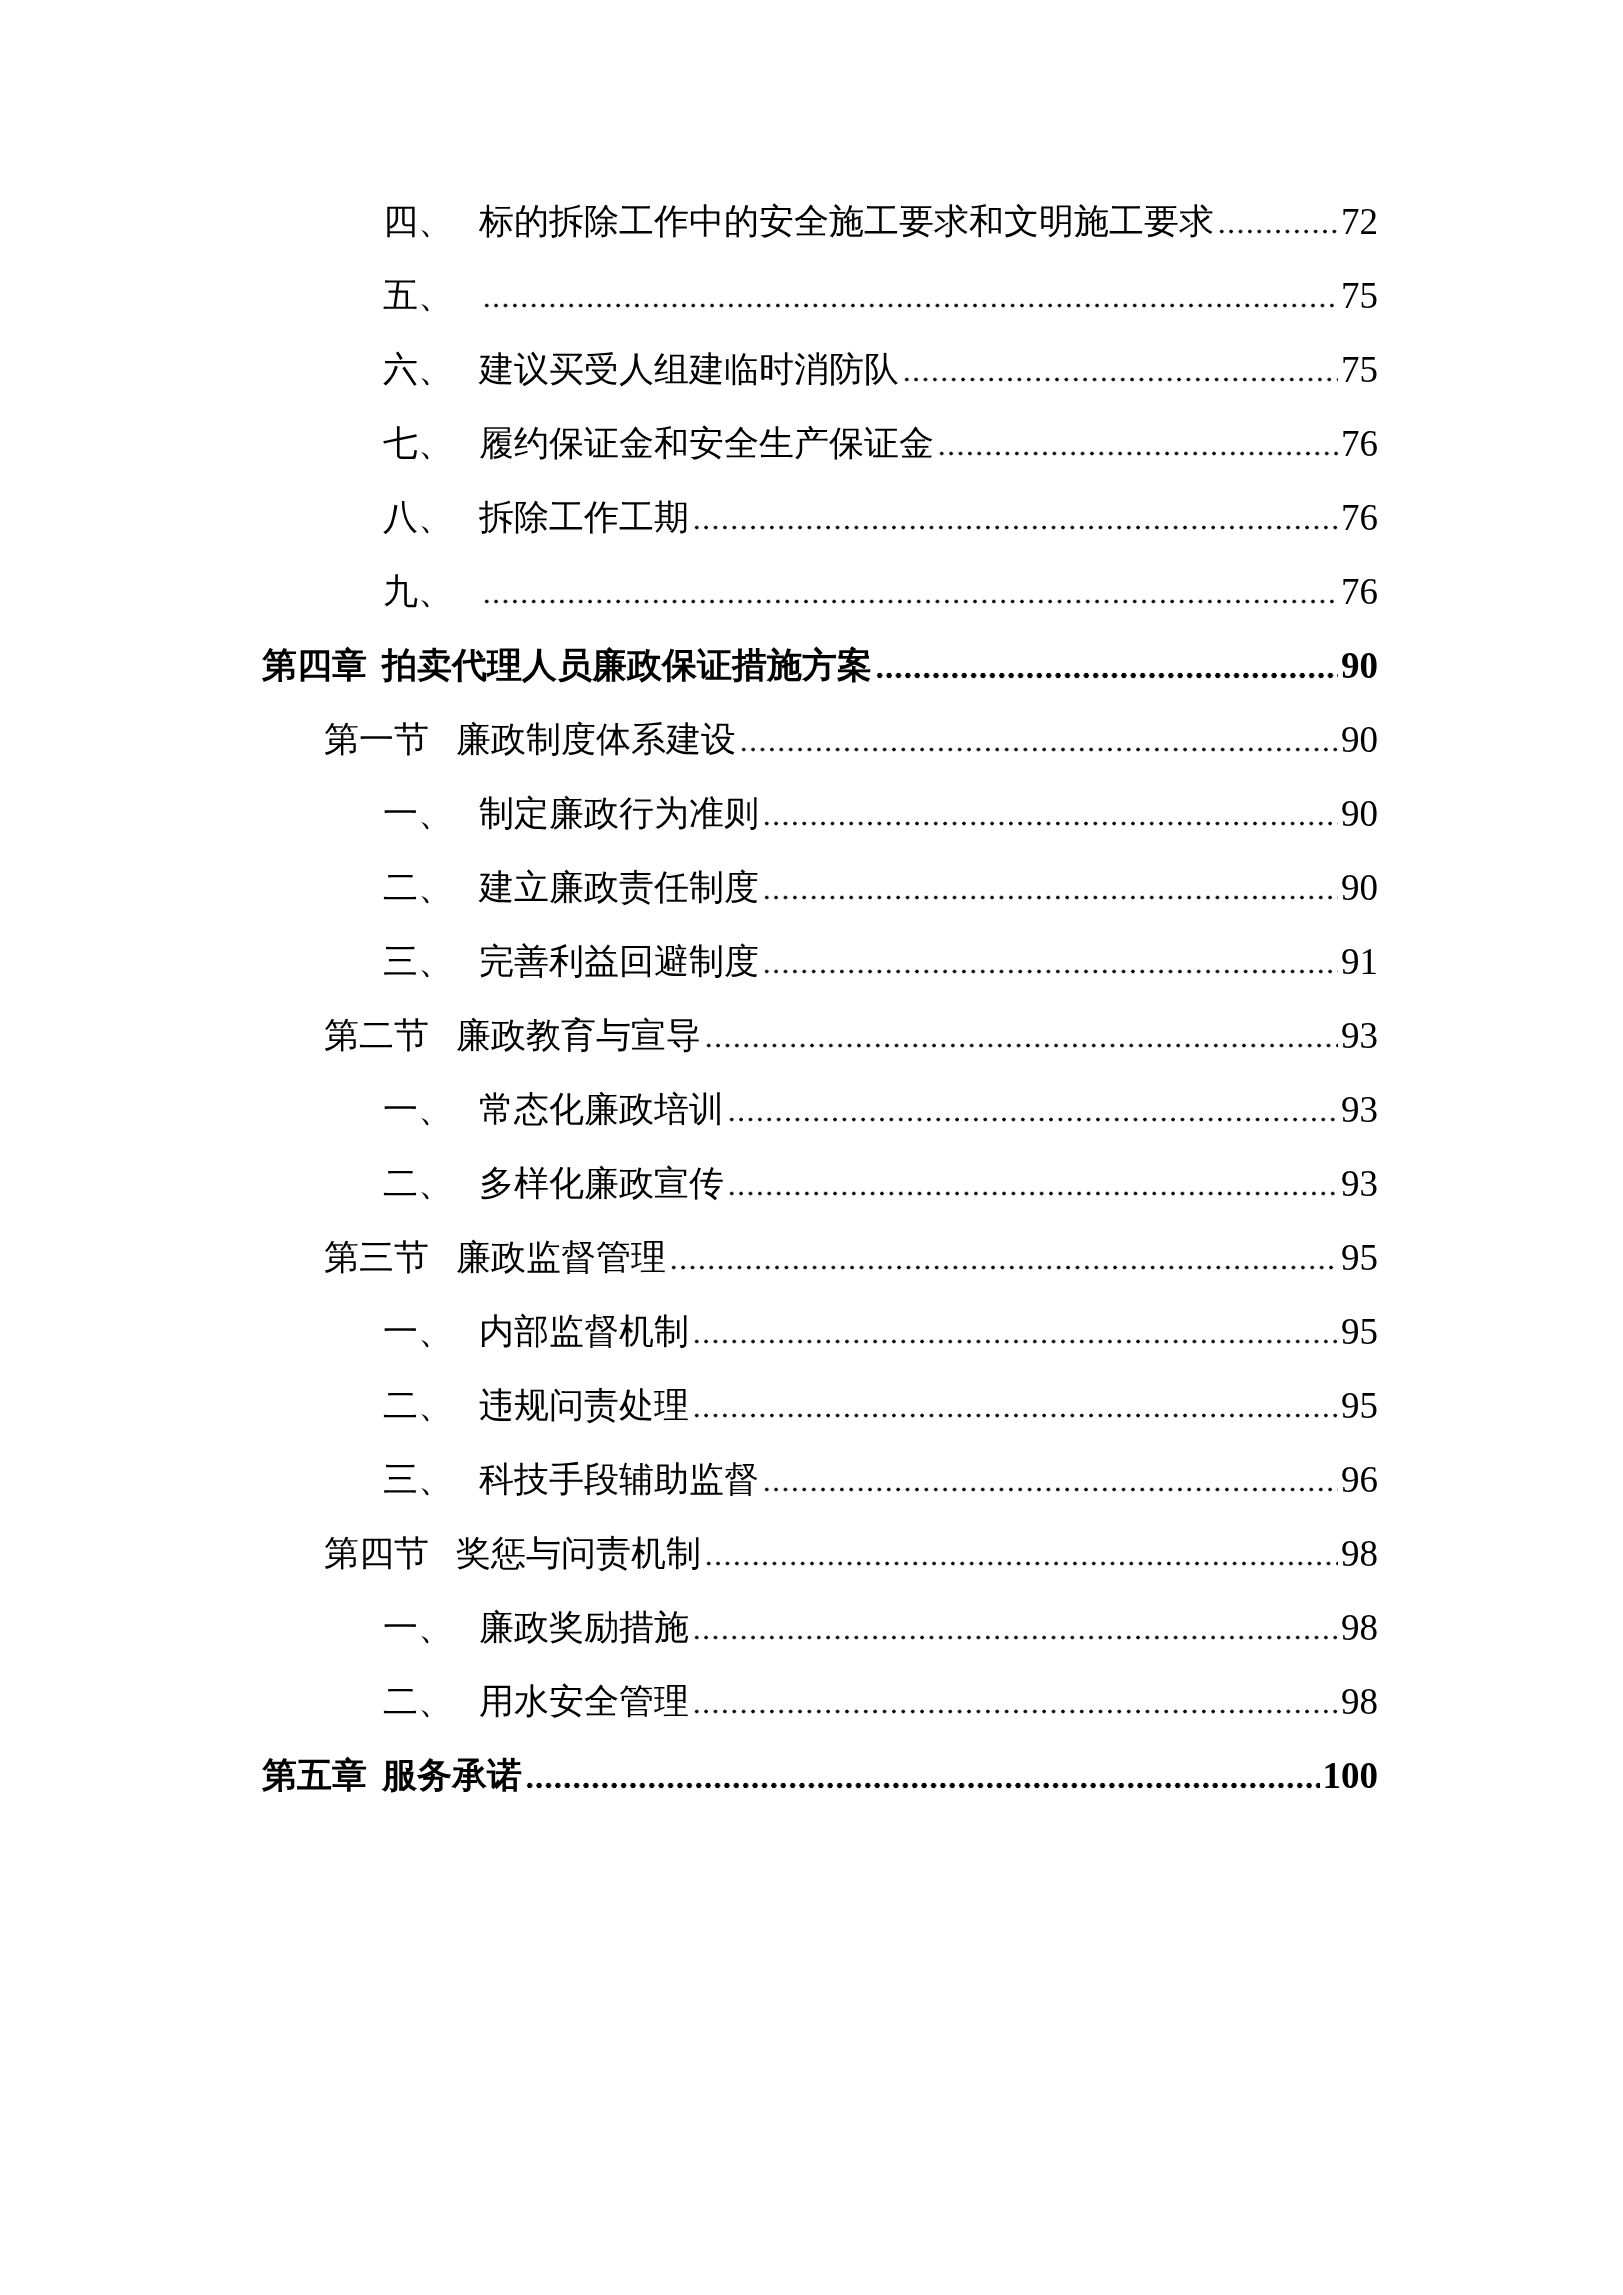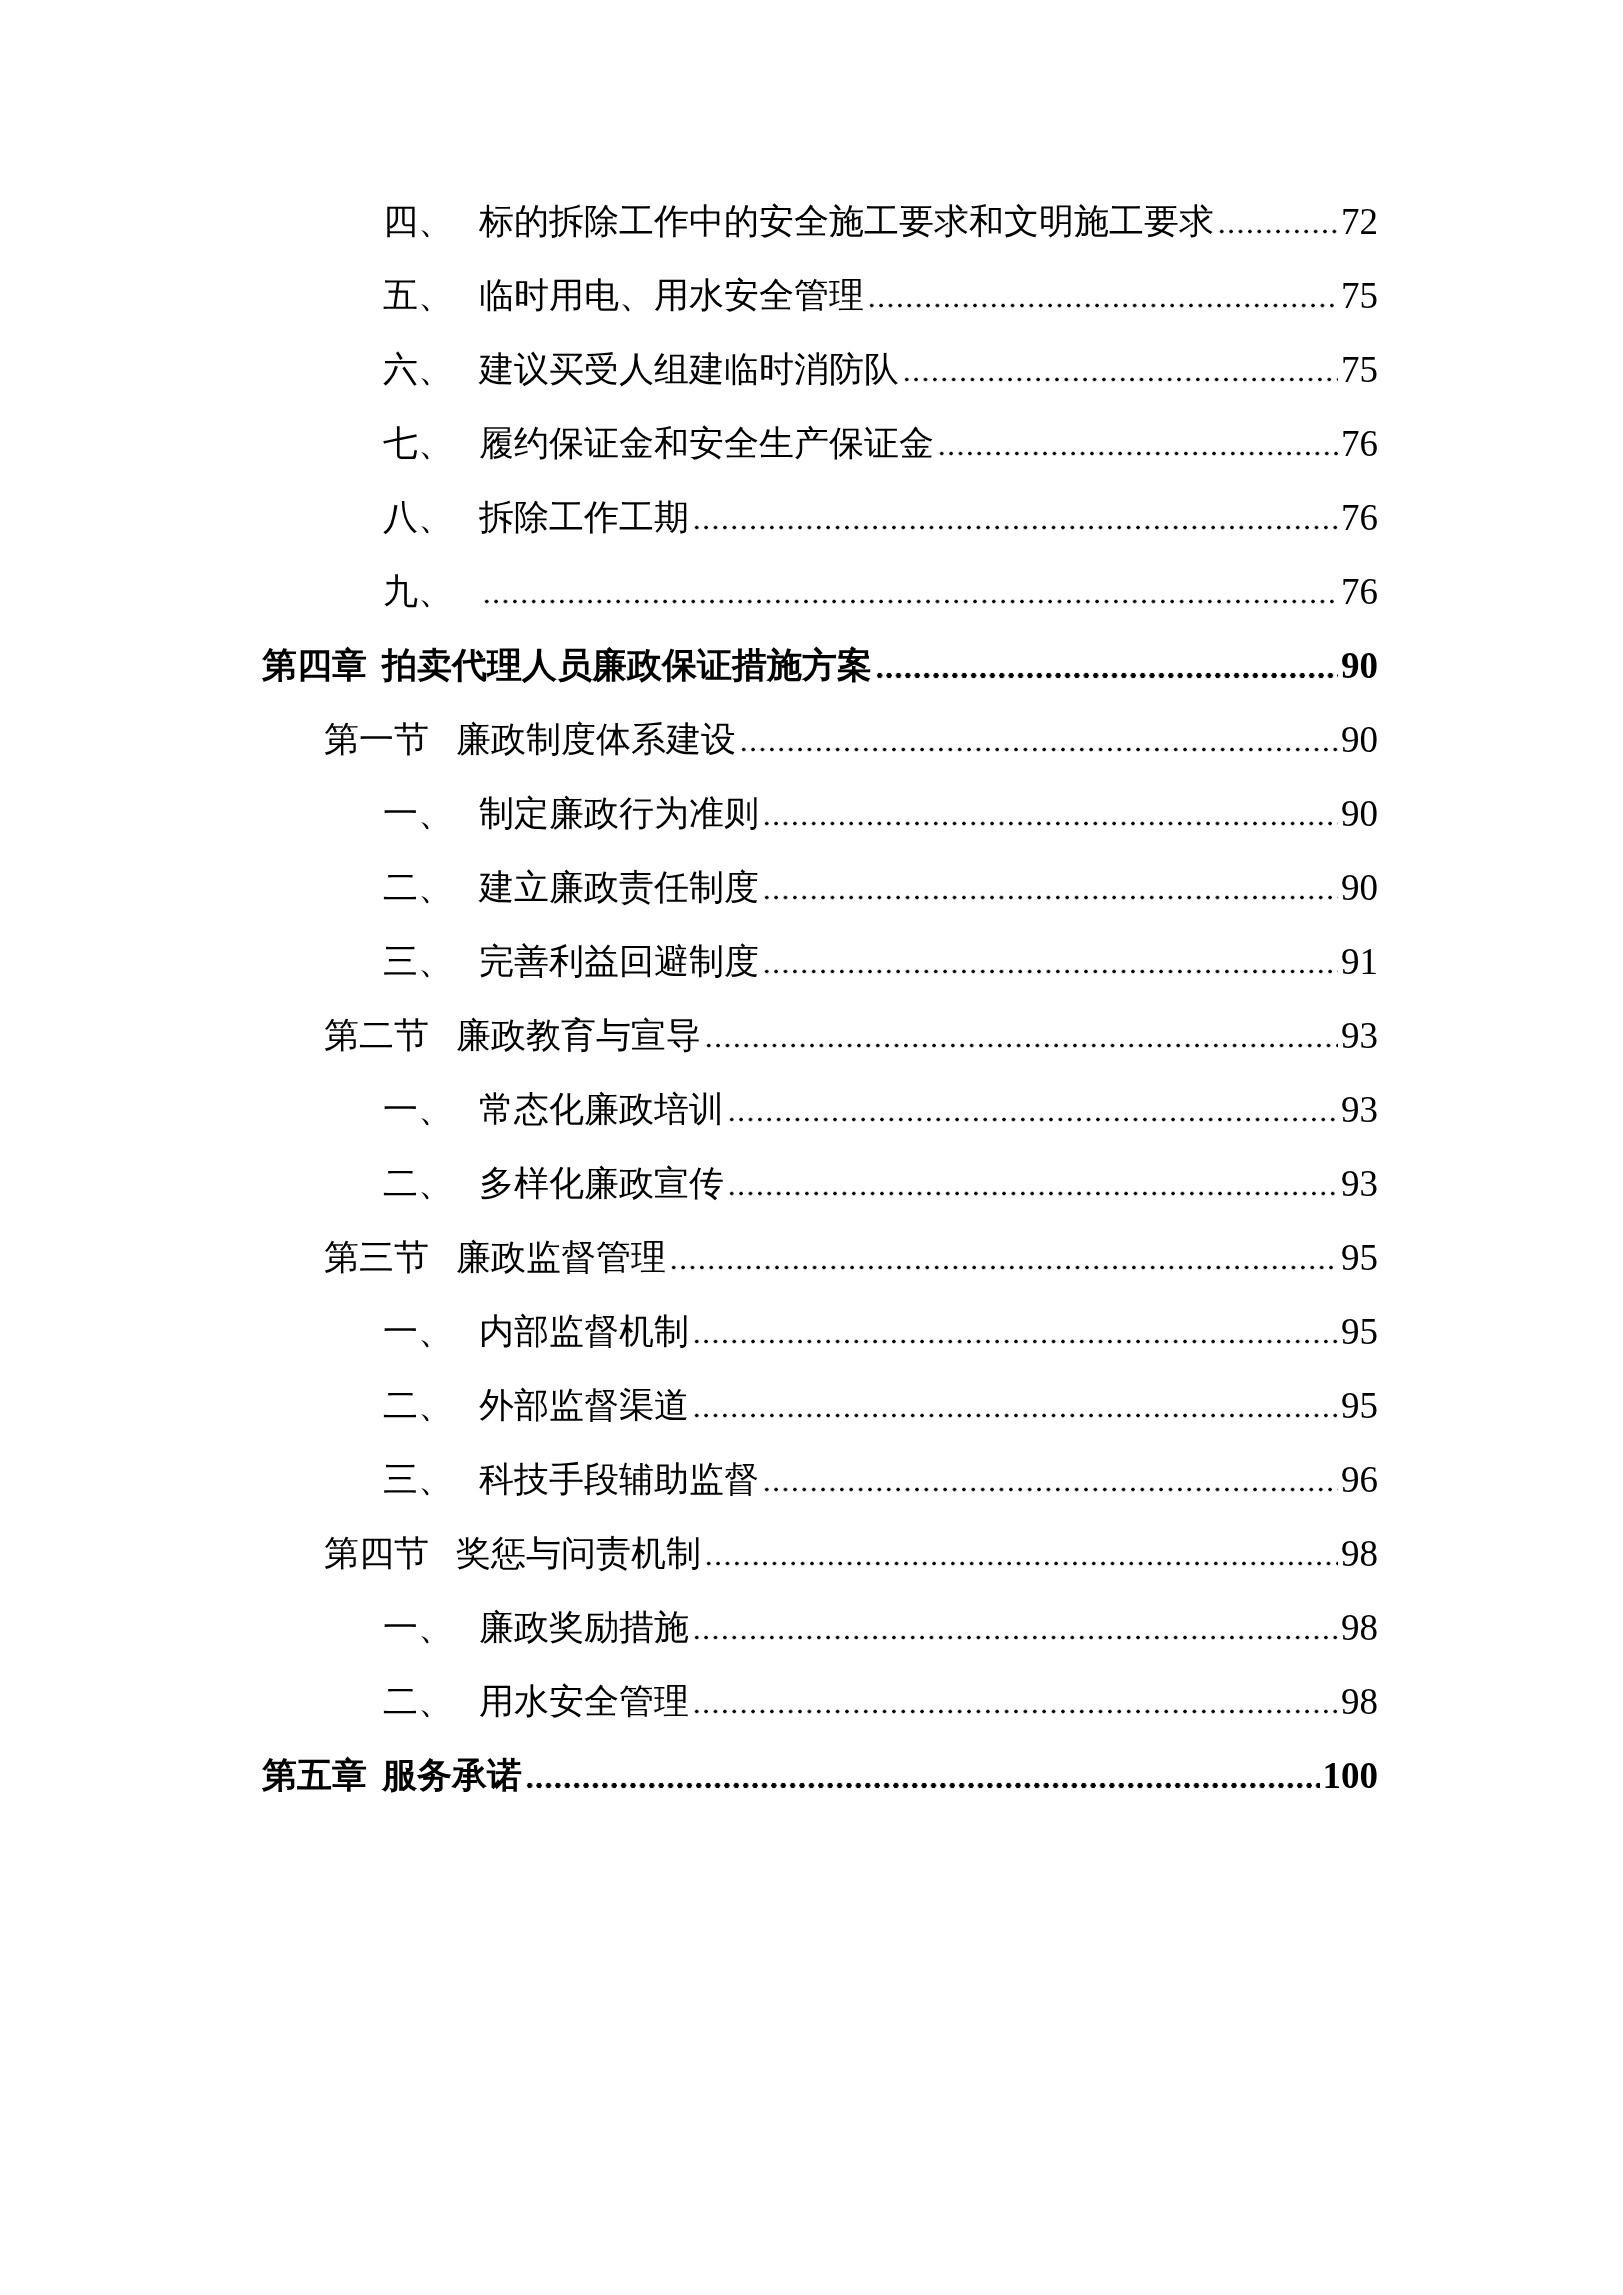--- a/index.html
+++ b/index.html
@@ -34,21 +34,20 @@
       <div class="inner">
         <span class="num">四、</span>
         <span class="title">标的拆除工作中的安全施工要求和文明施工要求</span>
         <span class="leader"></span>
         <span class="page">72</span>
       </div>
     </div>
   <div class="row lvl-item">
       <div class="inner">
         <span class="num">五、</span>
-        <span class="title">临时用电、用水安全管理</span>
         <span class="leader"></span>
         <span class="page">75</span>
       </div>
     </div>
   <div class="row lvl-item">
       <div class="inner">
         <span class="num">六、</span>
         <span class="title">建议买受人组建临时消防队</span>
         <span class="leader"></span>
         <span class="page">75</span>
@@ -153,21 +152,21 @@
       <div class="inner">
         <span class="num">一、</span>
         <span class="title">内部监督机制</span>
         <span class="leader"></span>
         <span class="page">95</span>
       </div>
     </div>
   <div class="row lvl-item">
       <div class="inner">
         <span class="num">二、</span>
-        <span class="title">外部监督渠道</span>
+        <span class="title">违规问责处理</span>
         <span class="leader"></span>
         <span class="page">95</span>
       </div>
     </div>
   <div class="row lvl-item">
       <div class="inner">
         <span class="num">三、</span>
         <span class="title">科技手段辅助监督</span>
         <span class="leader"></span>
         <span class="page">96</span>

